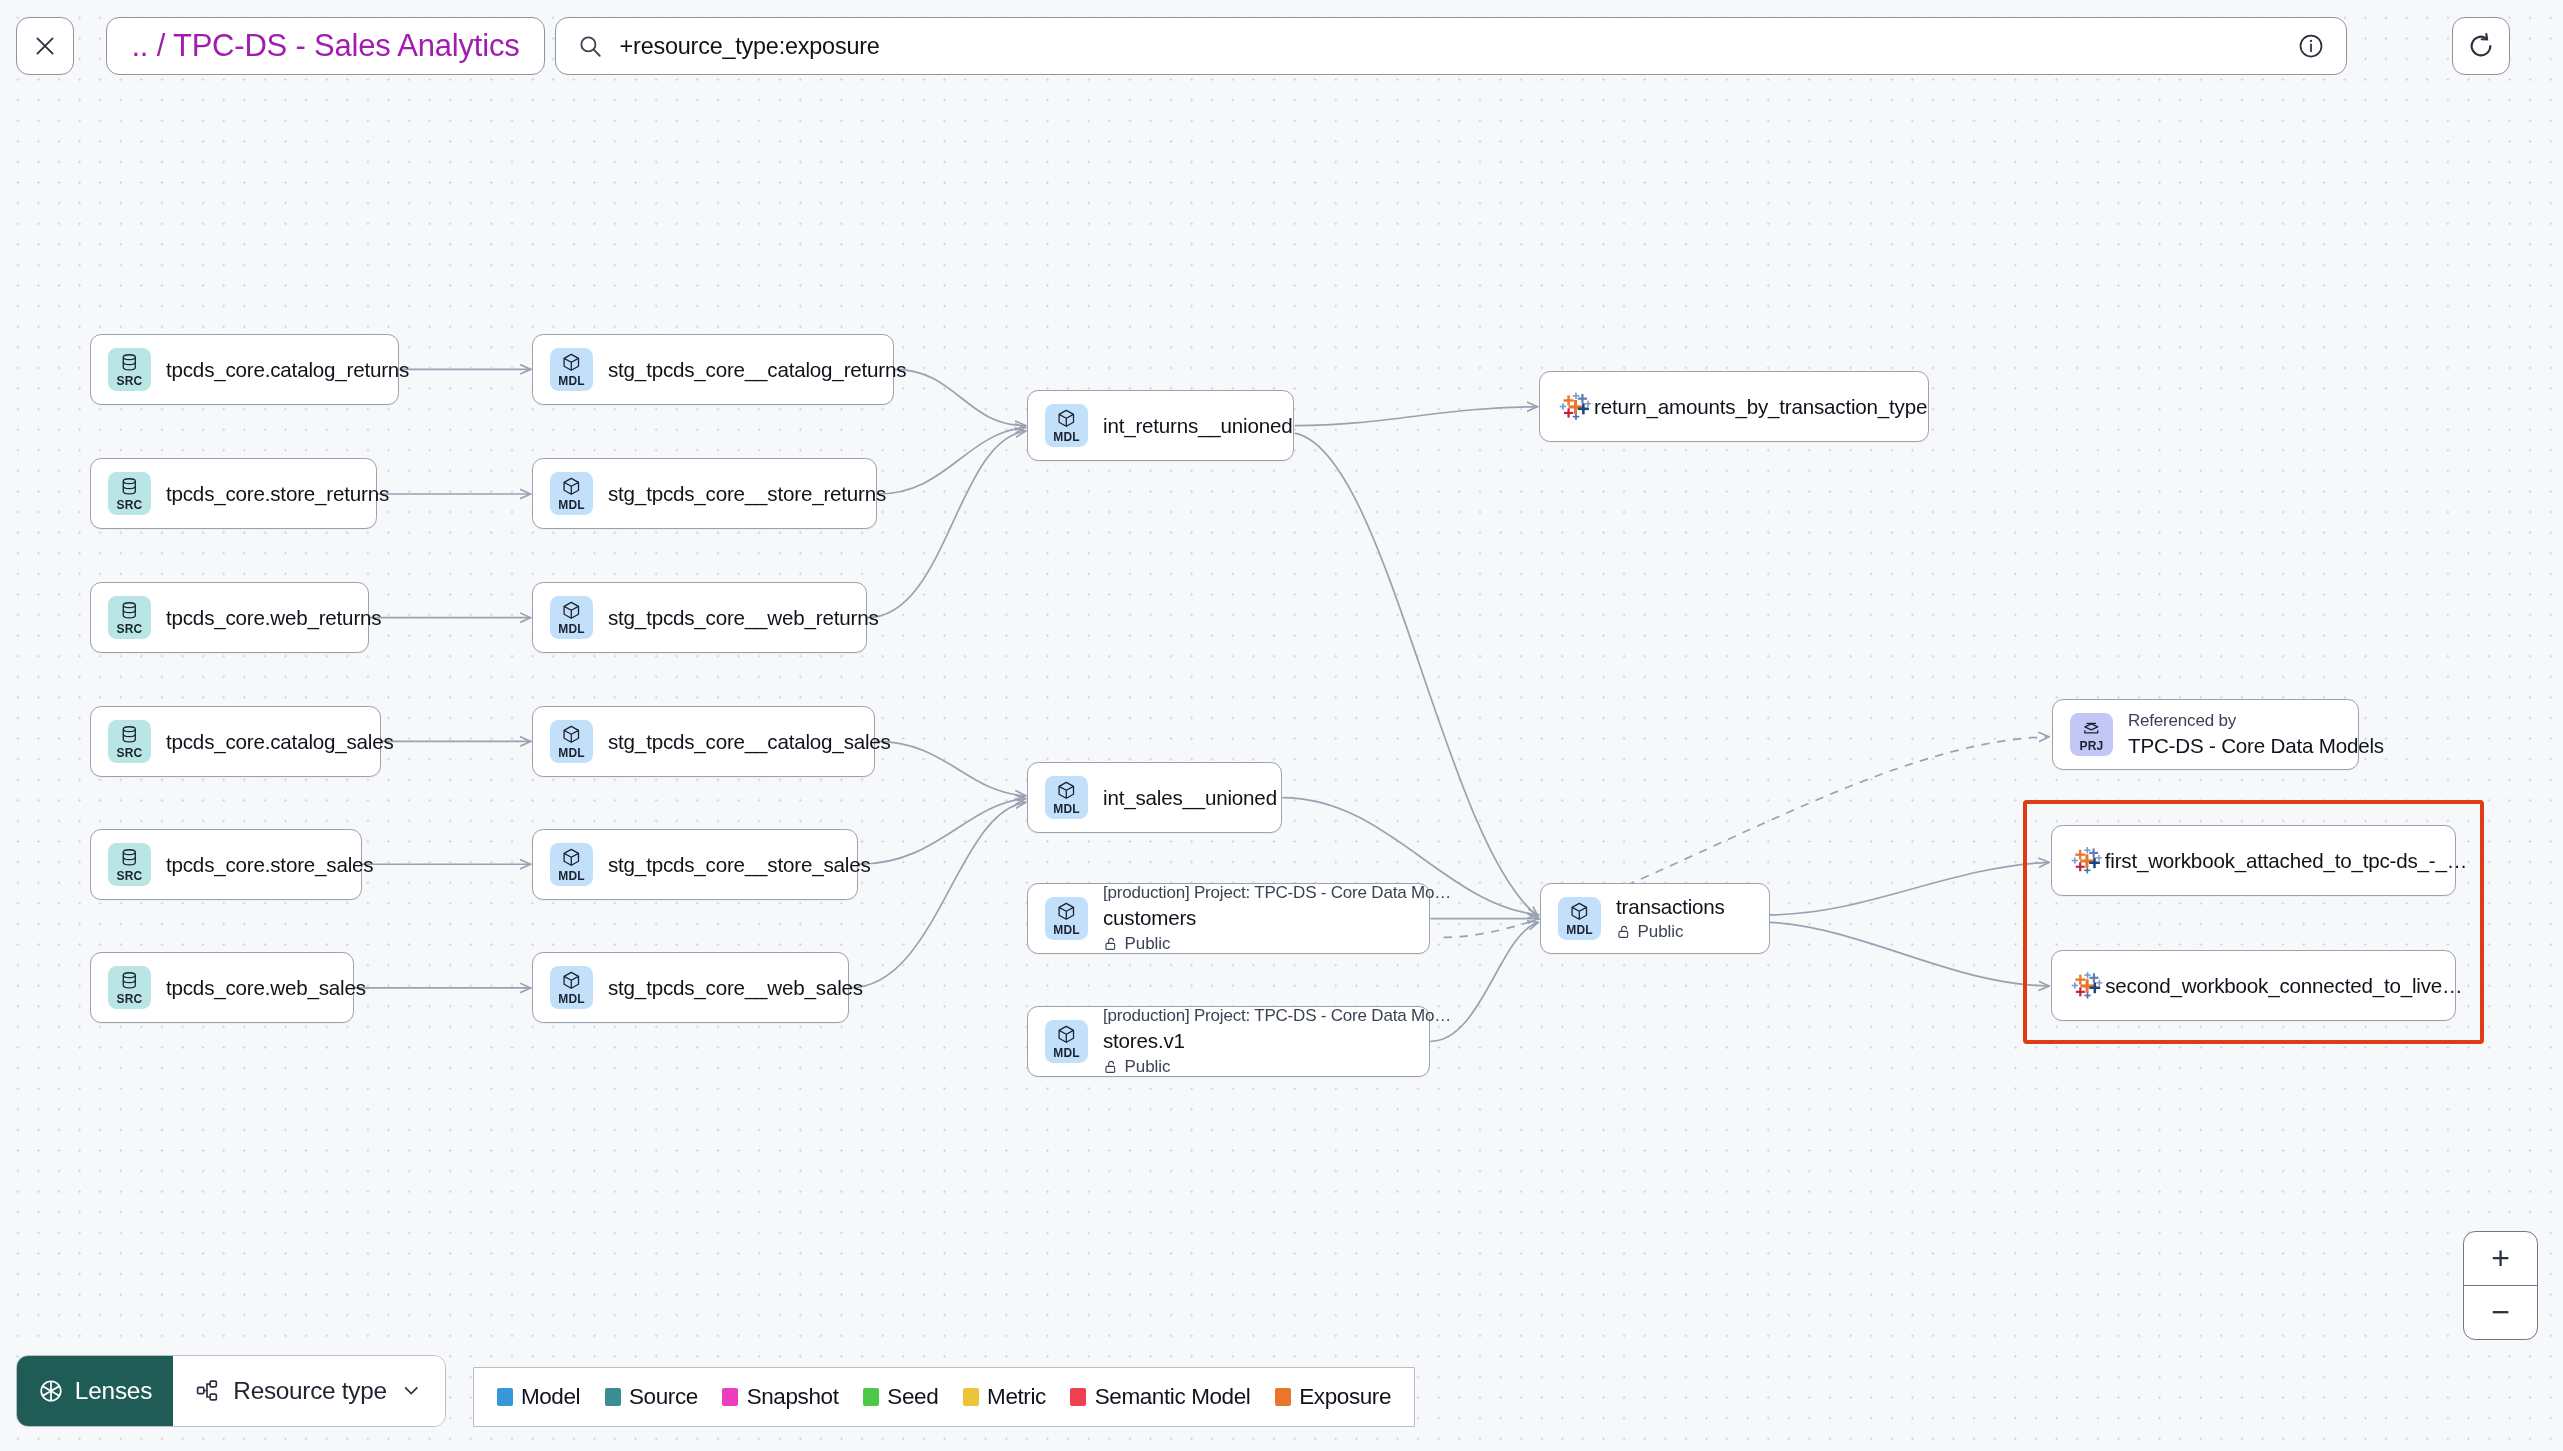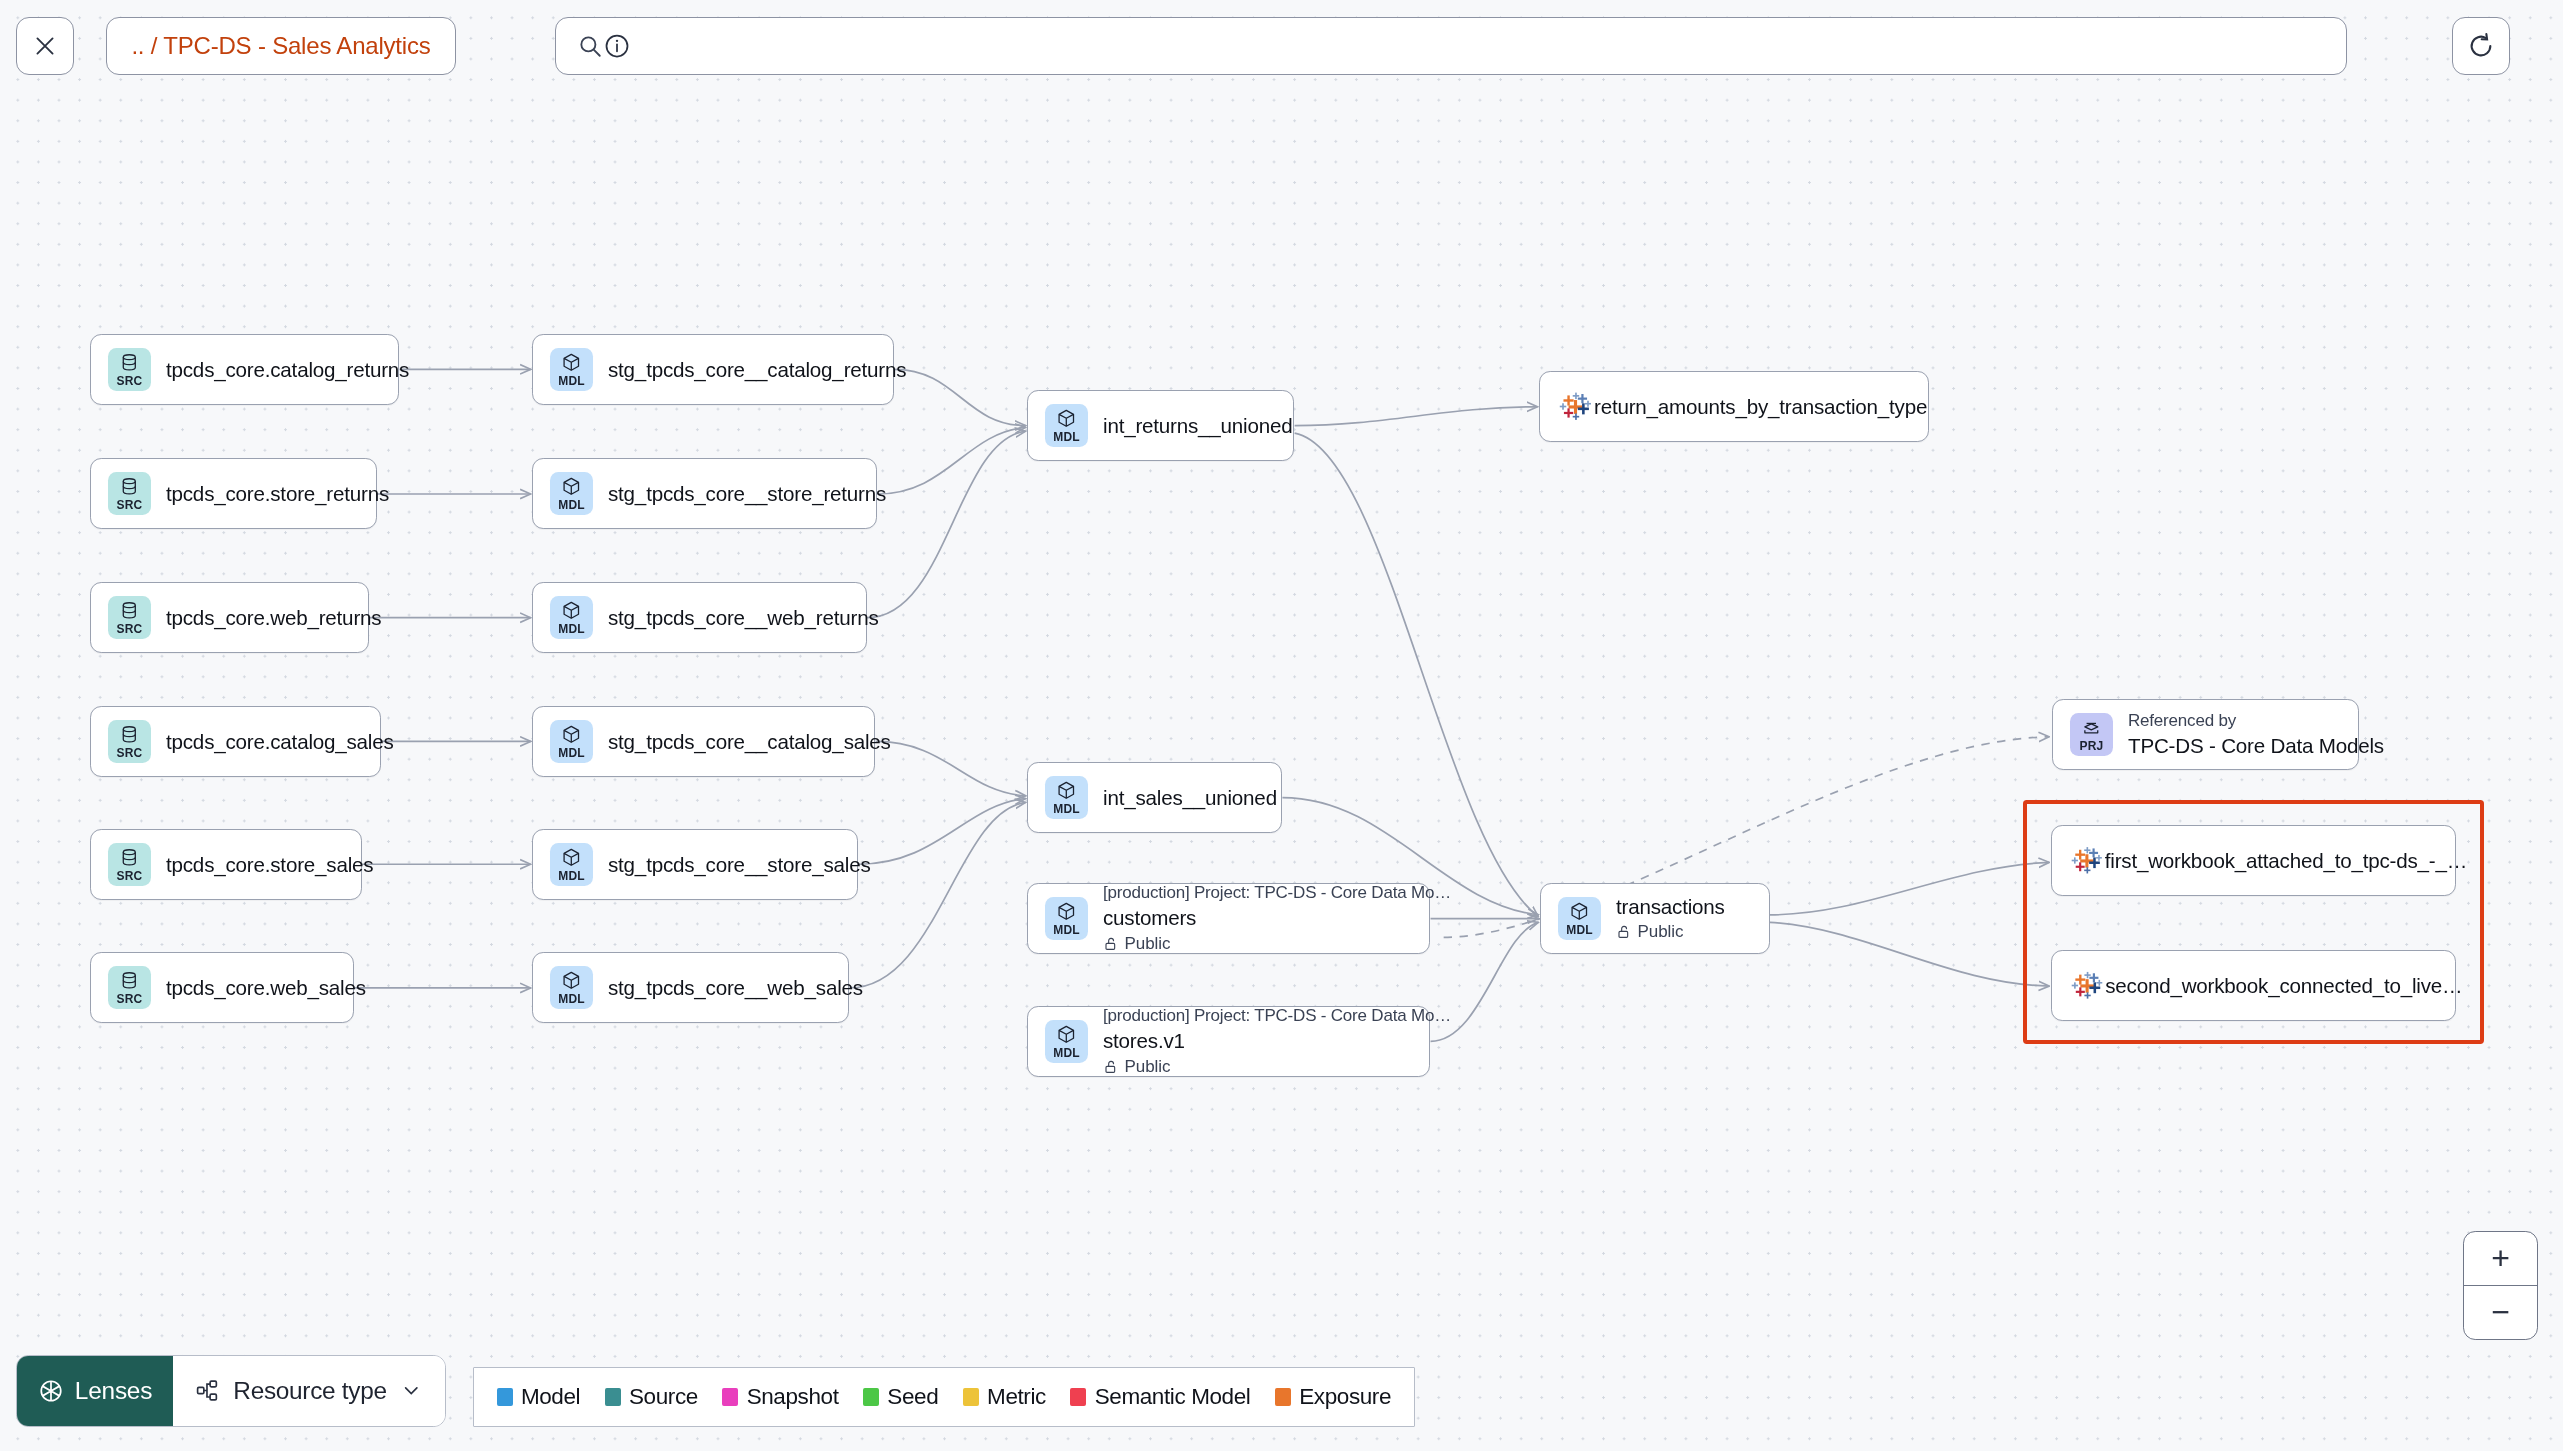--- a/index.html
+++ b/index.html
@@ -27,21 +27,21 @@
   .tb-btn {
     position: absolute;
     background: #ffffff;
     border: 1.5px solid #8d93a3;
     border-radius: 13px;
     display: flex; align-items: center; justify-content: center;
   }
   #close-btn { left: 16px; top: 17px; width: 58px; height: 58px; }
   #breadcrumb-btn {
     left: 106px; top: 17px; height: 58px; padding: 0 24.4px;
-    font-size: 24px; color: #c2410c; white-space: nowrap;
+    font-size: 31px; color: #a21caf; white-space: nowrap;
     letter-spacing: -0.2px;
   }
   #search-wrap {
     position: absolute; left: 555px; top: 17px; width: 1792px; height: 58px;
     background: #fff; border: 1.5px solid #8d93a3; border-radius: 13px;
     display: flex; align-items: center; padding: 0 20.6px;
   }
   #search-input-text {
     flex: 1; font-size: 23.4px; color: #10131a; margin-left: 17px;
     letter-spacing: -0.2px;
@@ -191,20 +191,21 @@
 
   <div class="tb-btn" id="breadcrumb-btn">
     <span>.. / TPC-DS - Sales Analytics</span>
   </div>
 
   <div id="search-wrap">
     <svg class="ico" width="26" height="26" viewBox="0 0 24 24" fill="none" stroke="#3a4254" stroke-width="1.7" stroke-linecap="round">
       <circle cx="10.5" cy="10.5" r="6.5"></circle>
       <path d="M15.4 15.4 L21 21"></path>
     </svg>
+    <span id="search-input-text" placeholder="Search lineage">+resource_type:exposure</span>
     <svg class="ico" width="28" height="28" viewBox="0 0 24 24" fill="none" stroke="#2a3140" stroke-width="1.5">
       <circle cx="12" cy="12" r="9"></circle>
       <path d="M12 10.5 L12 16.5" stroke-linecap="round"></path>
       <circle cx="12" cy="7.6" r="1" fill="#2a3140" stroke="none"></circle>
     </svg>
   </div>
 
   <div class="tb-btn" id="refresh-btn">
     <svg class="ico" width="28" height="28" viewBox="0 0 24 24" fill="none" stroke="#2a3140" stroke-width="1.8" stroke-linecap="round">
       <path d="M20 12 A8 8 0 1 1 16.2 5.2"></path>

